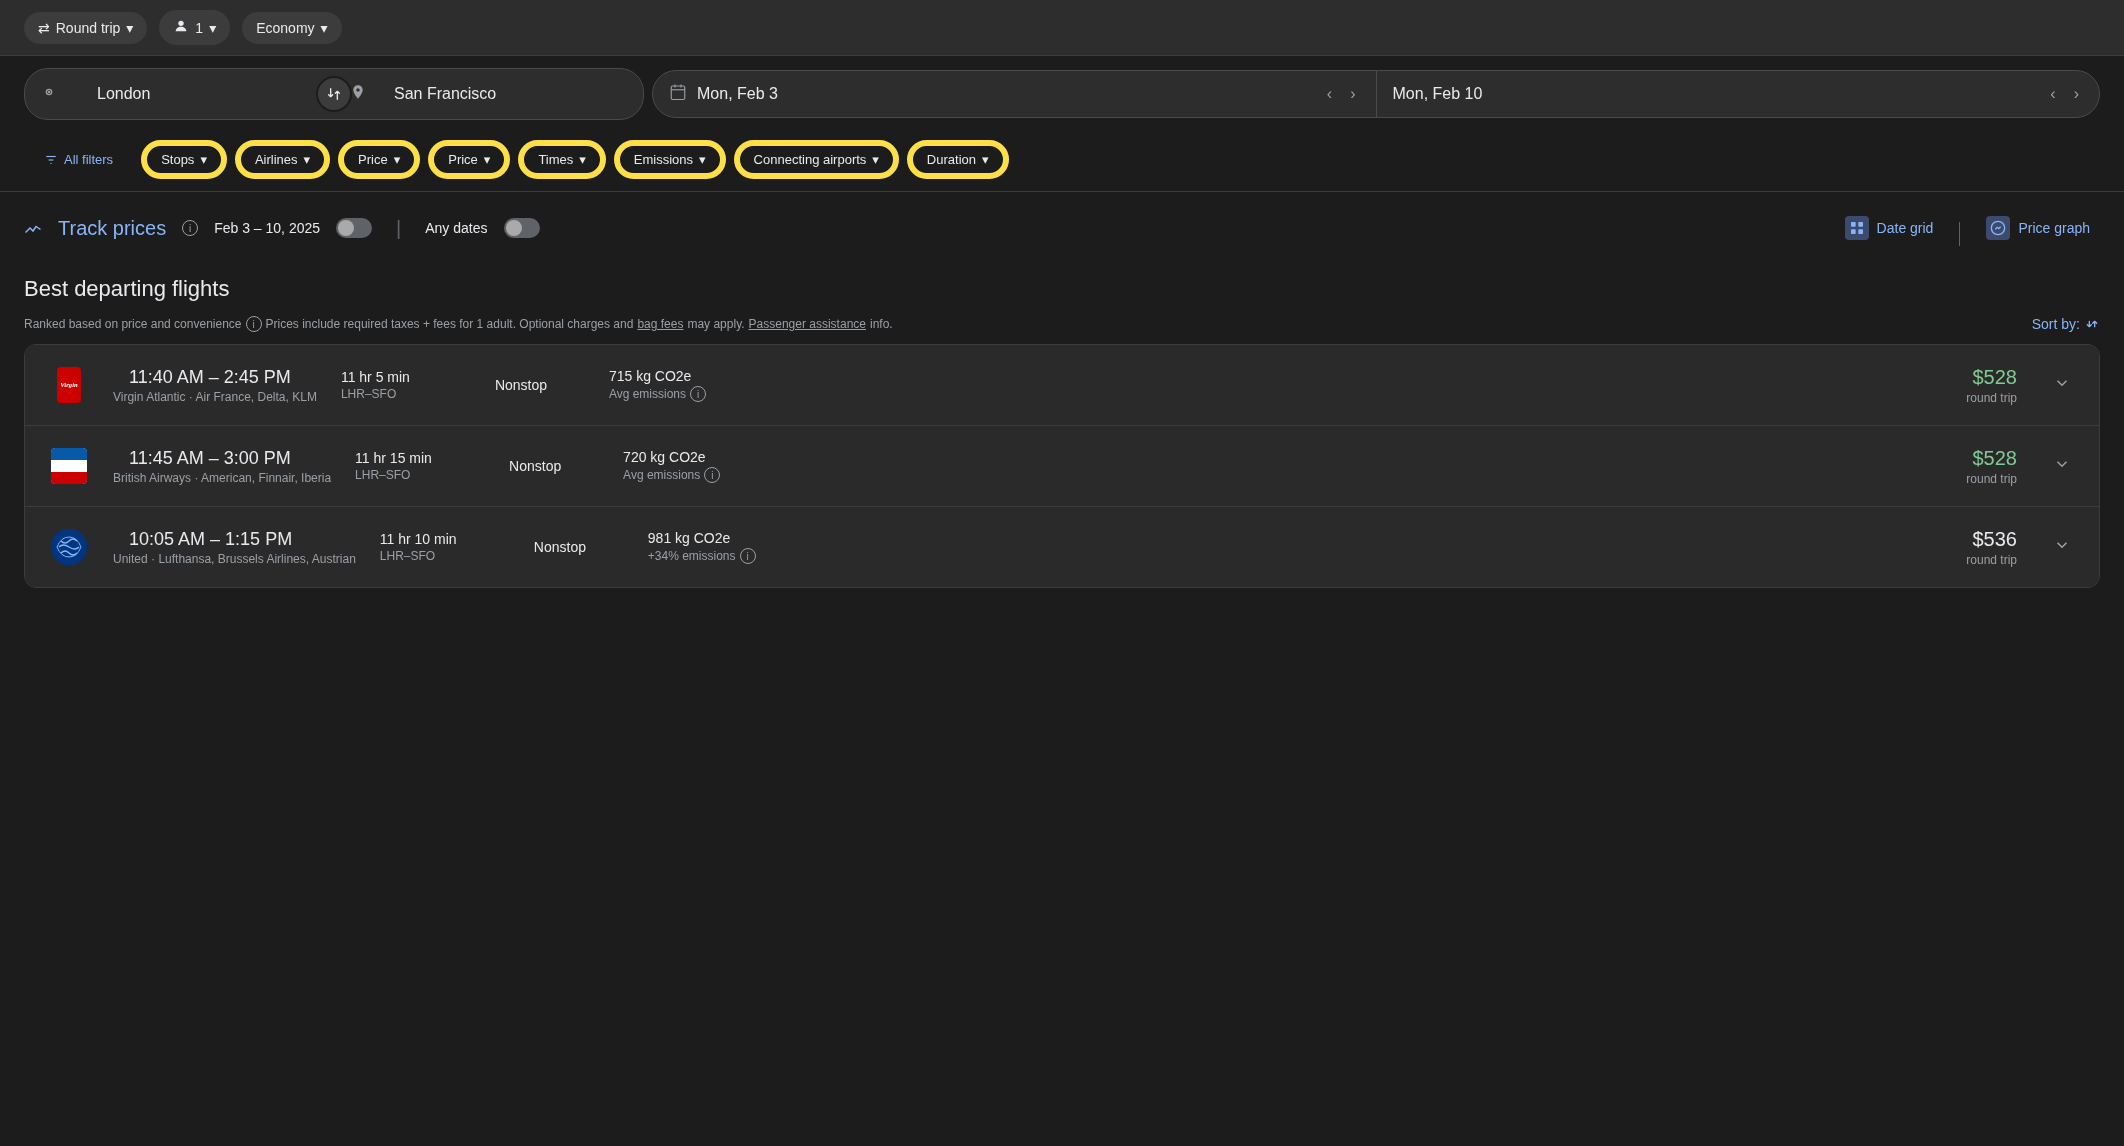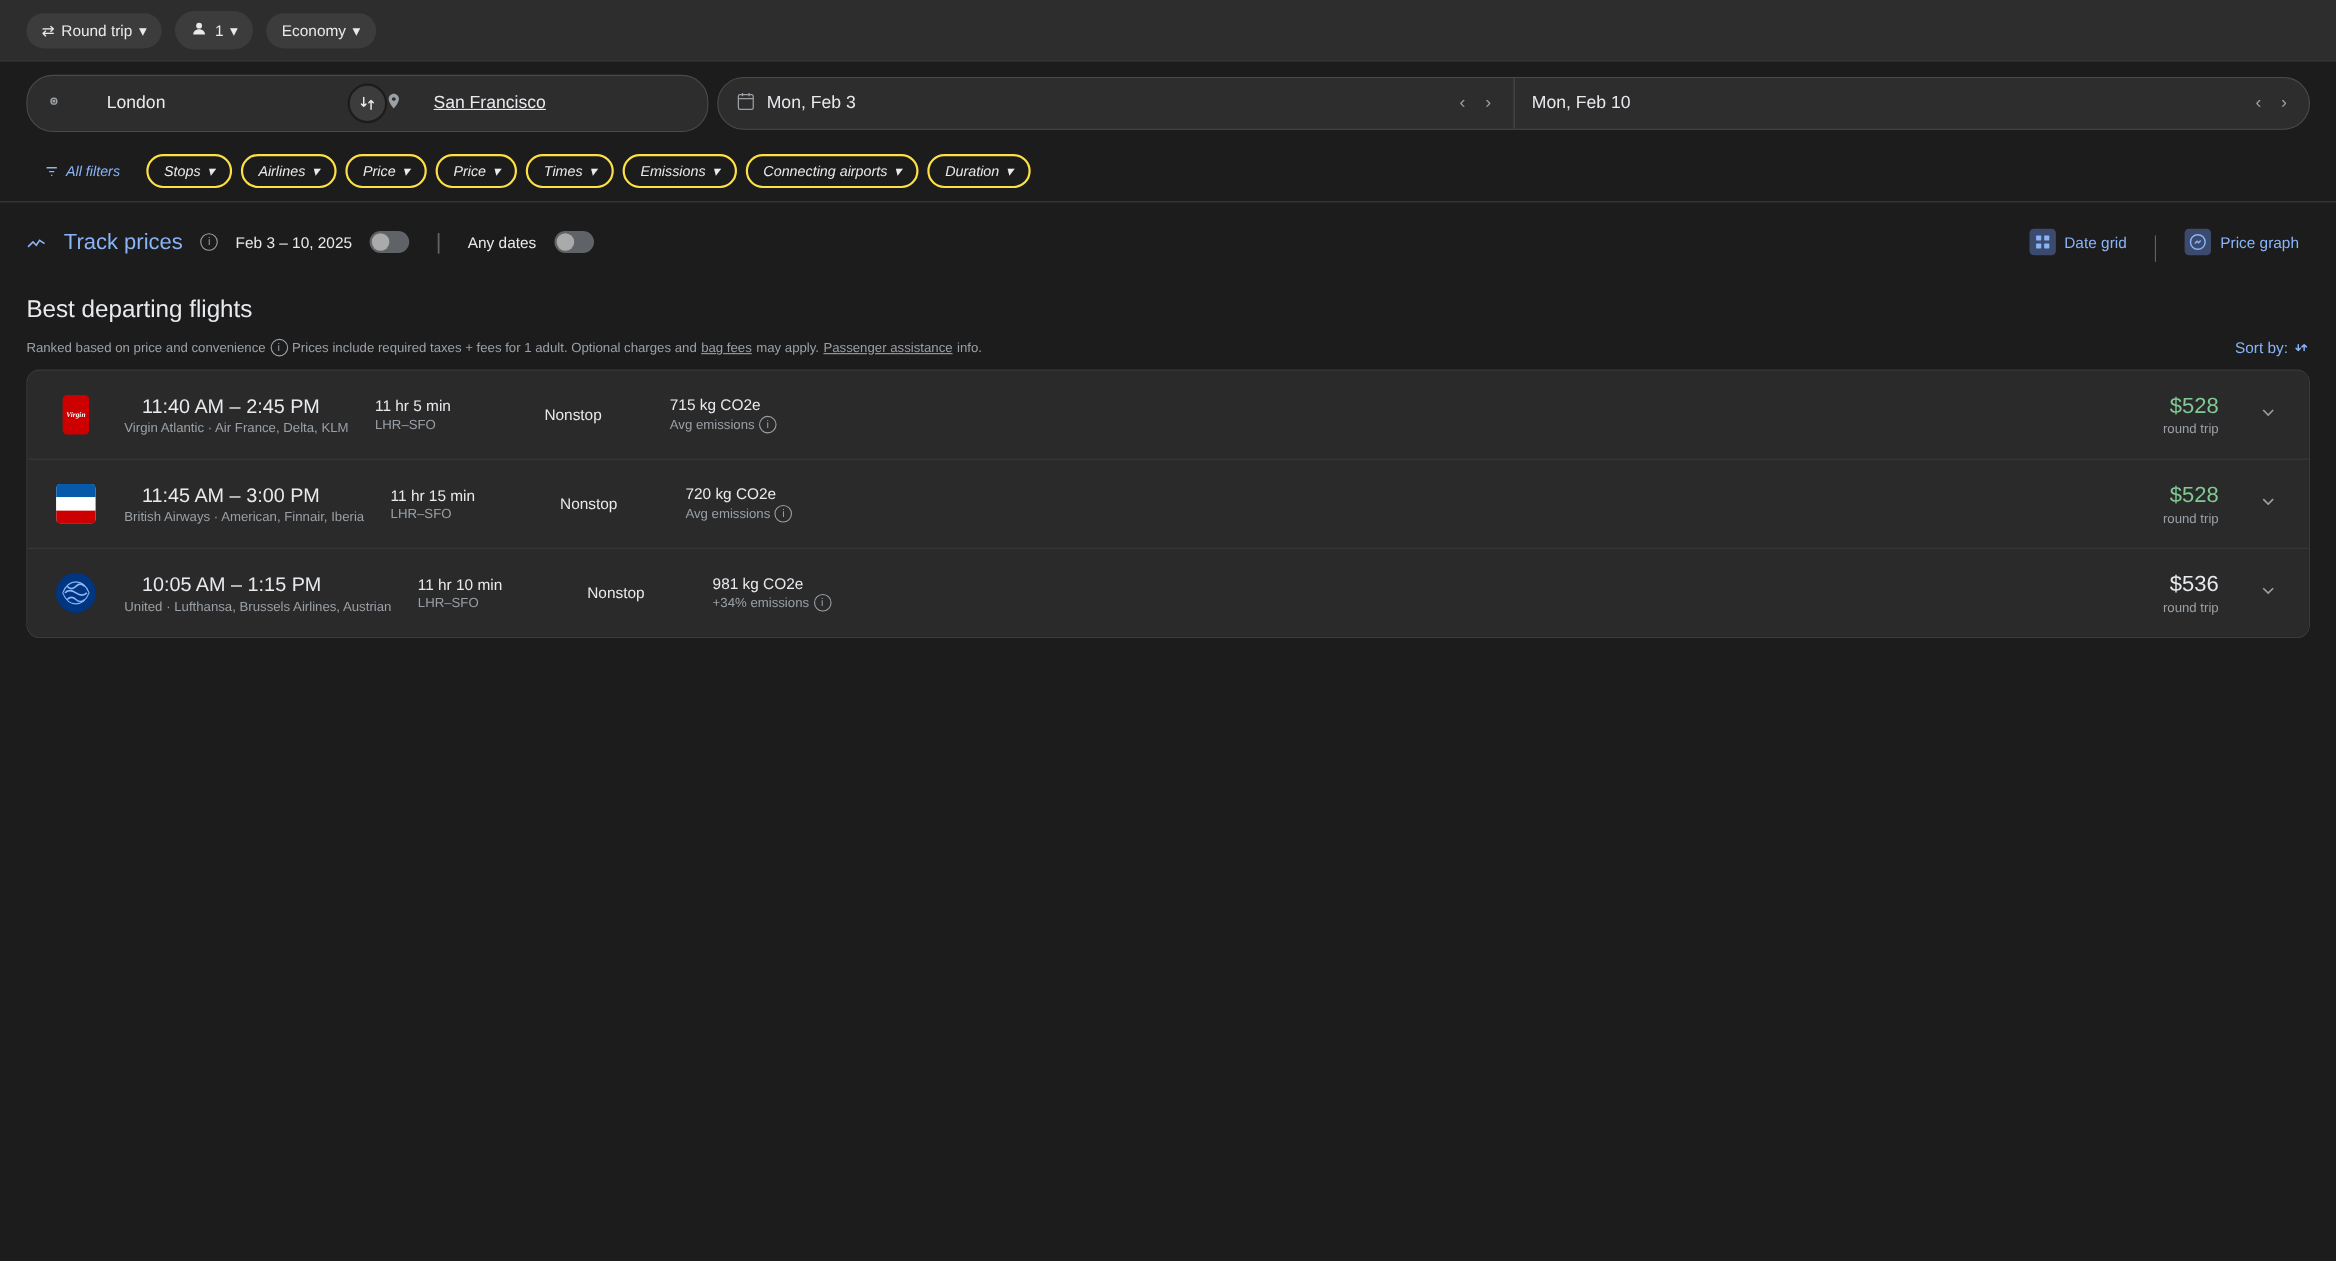--- a/index.html
+++ b/index.html
@@ -126,28 +126,27 @@
       display: flex;
       align-items: center;
       gap: 8px;
       flex-wrap: wrap;
     }
     .filter-btn {
       display: flex;
       align-items: flex-end;
       gap: 6px;
       background: transparent;
-      border: 2px solid #fde047;
+      border: 6px solid #fde047;
       color: #e8eaed;
       padding: 6px 14px;
       border-radius: 20px;
       cursor: pointer;
       font-size: 13px;
       white-space: nowrap;
-      font-style: italic;
     }
     .filter-btn.all-filters {
       color: #8ab4f8;
       border-color: transparent;
     }
     .divider {
       height: 1px;
       background: #3c3c3c;
       margin: 4px 0;
     }
@@ -443,21 +442,21 @@
     <button class="swap-btn">
       <svg width="16" height="16" viewBox="0 0 24 24" fill="#e8eaed">
           <path d="M7 16V4m0 12l-3-3m3 3l3-3M17 8v12m0-12l3 3m-3-3l-3 3" stroke="#e8eaed" stroke-width="2" fill="none" stroke-linecap="round" stroke-linejoin="round"></path>
         </svg>
     </button>
     <span class="dest-icon">
       <svg width="16" height="16" viewBox="0 0 24 24" fill="none">
           <path d="M12 2C8.13 2 5 5.13 5 9c0 5.25 7 13 7 13s7-7.75 7-13c0-3.87-3.13-7-7-7zm0 9.5c-1.38 0-2.5-1.12-2.5-2.5s1.12-2.5 2.5-2.5 2.5 1.12 2.5 2.5-1.12 2.5-2.5 2.5z" fill="#9aa0a6"></path>
         </svg>
     </span>
-    <input class="location-input" type="text" value="San Francisco" style="padding-left: 48px; text-decoration: underline;">
+    <input class="location-input" type="text" value="San Francisco" style="padding-left: 48px;">
   </div>
   <div class="date-inputs">
     <div class="date-input-wrap">
       <span class="date-cal-icon">
         <svg width="18" height="18" viewBox="0 0 24 24" fill="#9aa0a6">
             <rect x="3" y="4" width="18" height="18" rx="2" stroke="#9aa0a6" stroke-width="1.5" fill="none"></rect>
             <line x1="3" y1="9" x2="21" y2="9" stroke="#9aa0a6" stroke-width="1.5"></line>
             <line x1="8" y1="2" x2="8" y2="6" stroke="#9aa0a6" stroke-width="1.5"></line>
             <line x1="16" y1="2" x2="16" y2="6" stroke="#9aa0a6" stroke-width="1.5"></line>
           </svg>

